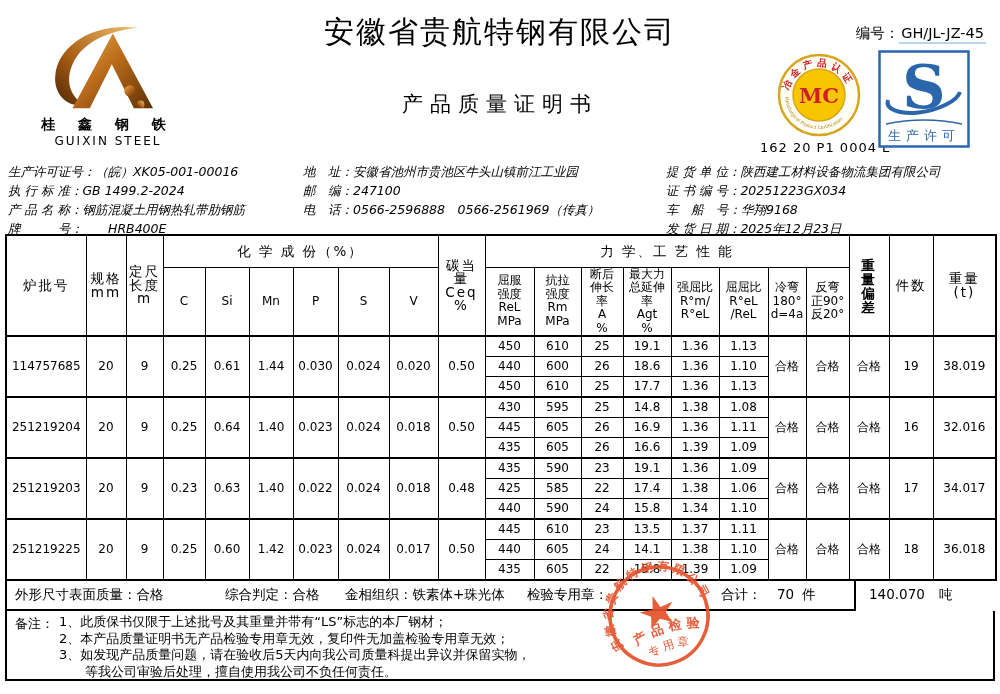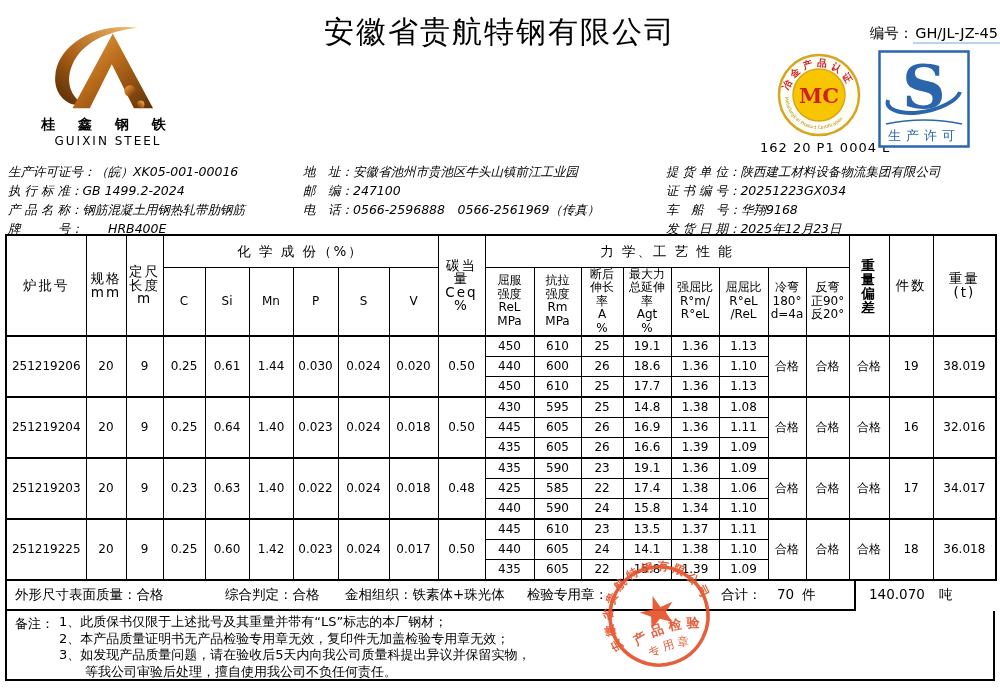--- a/index.html
+++ b/index.html
@@ -8,21 +8,21 @@
     position:relative; width:1000px; height:694px; background:#fff;
     font-family:"DejaVu Sans", sans-serif; color:#000; overflow:hidden;
   }
   
   .header { position:relative; height:160px; }
   .logo { position:absolute; left:38px; top:22px; width:140px; text-align:center; }
   .logo-cn { font-size:14px; letter-spacing:9px; font-weight:bold; margin-top:-2px; white-space:nowrap; }
   .logo-en { font-size:12px; letter-spacing:2px; font-weight:normal; white-space:nowrap; }
   .company-title { position:absolute; left:0; right:0; top:12px; text-align:center; font-size:30px; letter-spacing:2px; }
   .doc-title { position:absolute; left:0; right:0; top:90px; text-align:center; font-size:21px; letter-spacing:7px; }
-  .serial { position:absolute; right:0; top:24px; font-size:14.5px; white-space:nowrap; }
+  .serial { position:absolute; right:14px; top:24px; font-size:14.5px; white-space:nowrap; }
   .serial .serial-value { border-bottom:2px solid #b8d4ee; padding:0 2px 1px 2px; }
   .mc-seal { position:absolute; left:776px; top:50px; }
   .mc-code { position:absolute; left:760px; top:140px; font-size:13px; letter-spacing:1px; white-space:nowrap; }
   .qs-seal { position:absolute; left:878px; top:50px; }
   
   .info { position:relative; height:74px; font-size:12.5px; }
   .info-col { position:absolute; top:2px; }
   #info-col1 { left:8px; }
   #info-col2 { left:303px; }
   #info-col3 { left:666px; }
@@ -90,20 +90,21 @@
         <path d="M 96,6 C 48,0 12,26 10,56 C 8,76 24,90 40,86 C 26,78 20,62 28,44 C 38,22 62,10 96,6 Z" fill="url(#gold2)"></path>
         <path d="M 70,12 L 112,90 L 92,90 L 69,44 L 46,90 L 28,90 Z" fill="url(#gold)"></path>
         <circle cx="88" cy="72" r="6" fill="url(#gold)"></circle>
         <circle cx="99" cy="86" r="4" fill="url(#gold2)"></circle>
       </svg>
       <div class="logo-cn">桂 鑫 钢 铁</div>
       <div class="logo-en">GUIXIN STEEL</div>
     </div>
 
     <div class="company-title">安徽省贵航特钢有限公司</div>
+    <div class="doc-title">产品质量证明书</div>
 
     <div class="serial">
       <span>编号：</span><span class="serial-value">GH/JL-JZ-45</span>
     </div>
 
     <svg class="mc-seal" width="86" height="90" viewBox="0 0 86 90">
       <circle cx="43" cy="45" r="40" fill="#fffef5" stroke="#d8a520" stroke-width="2.5"></circle>
       <circle cx="43" cy="45" r="26" fill="#f8c600" stroke="#d8a520" stroke-width="1.5"></circle>
       <text x="43" y="53" text-anchor="middle" font-size="21" font-weight="bold" fill="#cf1f25" font-family="DejaVu Serif, serif">MC</text>
       <path id="mcT" d="M 13,55 A 31,31 0 1 1 73,55" fill="none"></path>
@@ -222,21 +223,21 @@
         <th>冷弯
 180°
 d=4a</th>
         <th>反弯
 正90°
 反20°</th>
       </tr>
     </thead>
     <tbody id="tbody">
         <tr class="batch-start">
-          <td rowspan="3">251219206</td>
+          <td rowspan="3">114757685</td>
           <td rowspan="3">20</td>
           <td rowspan="3">9</td>
           <td rowspan="3">0.25</td>
           <td rowspan="3">0.61</td>
           <td rowspan="3">1.44</td>
           <td rowspan="3">0.030</td>
           <td rowspan="3">0.024</td>
           <td rowspan="3">0.020</td>
           <td rowspan="3">0.50</td>
           <td>450</td>

